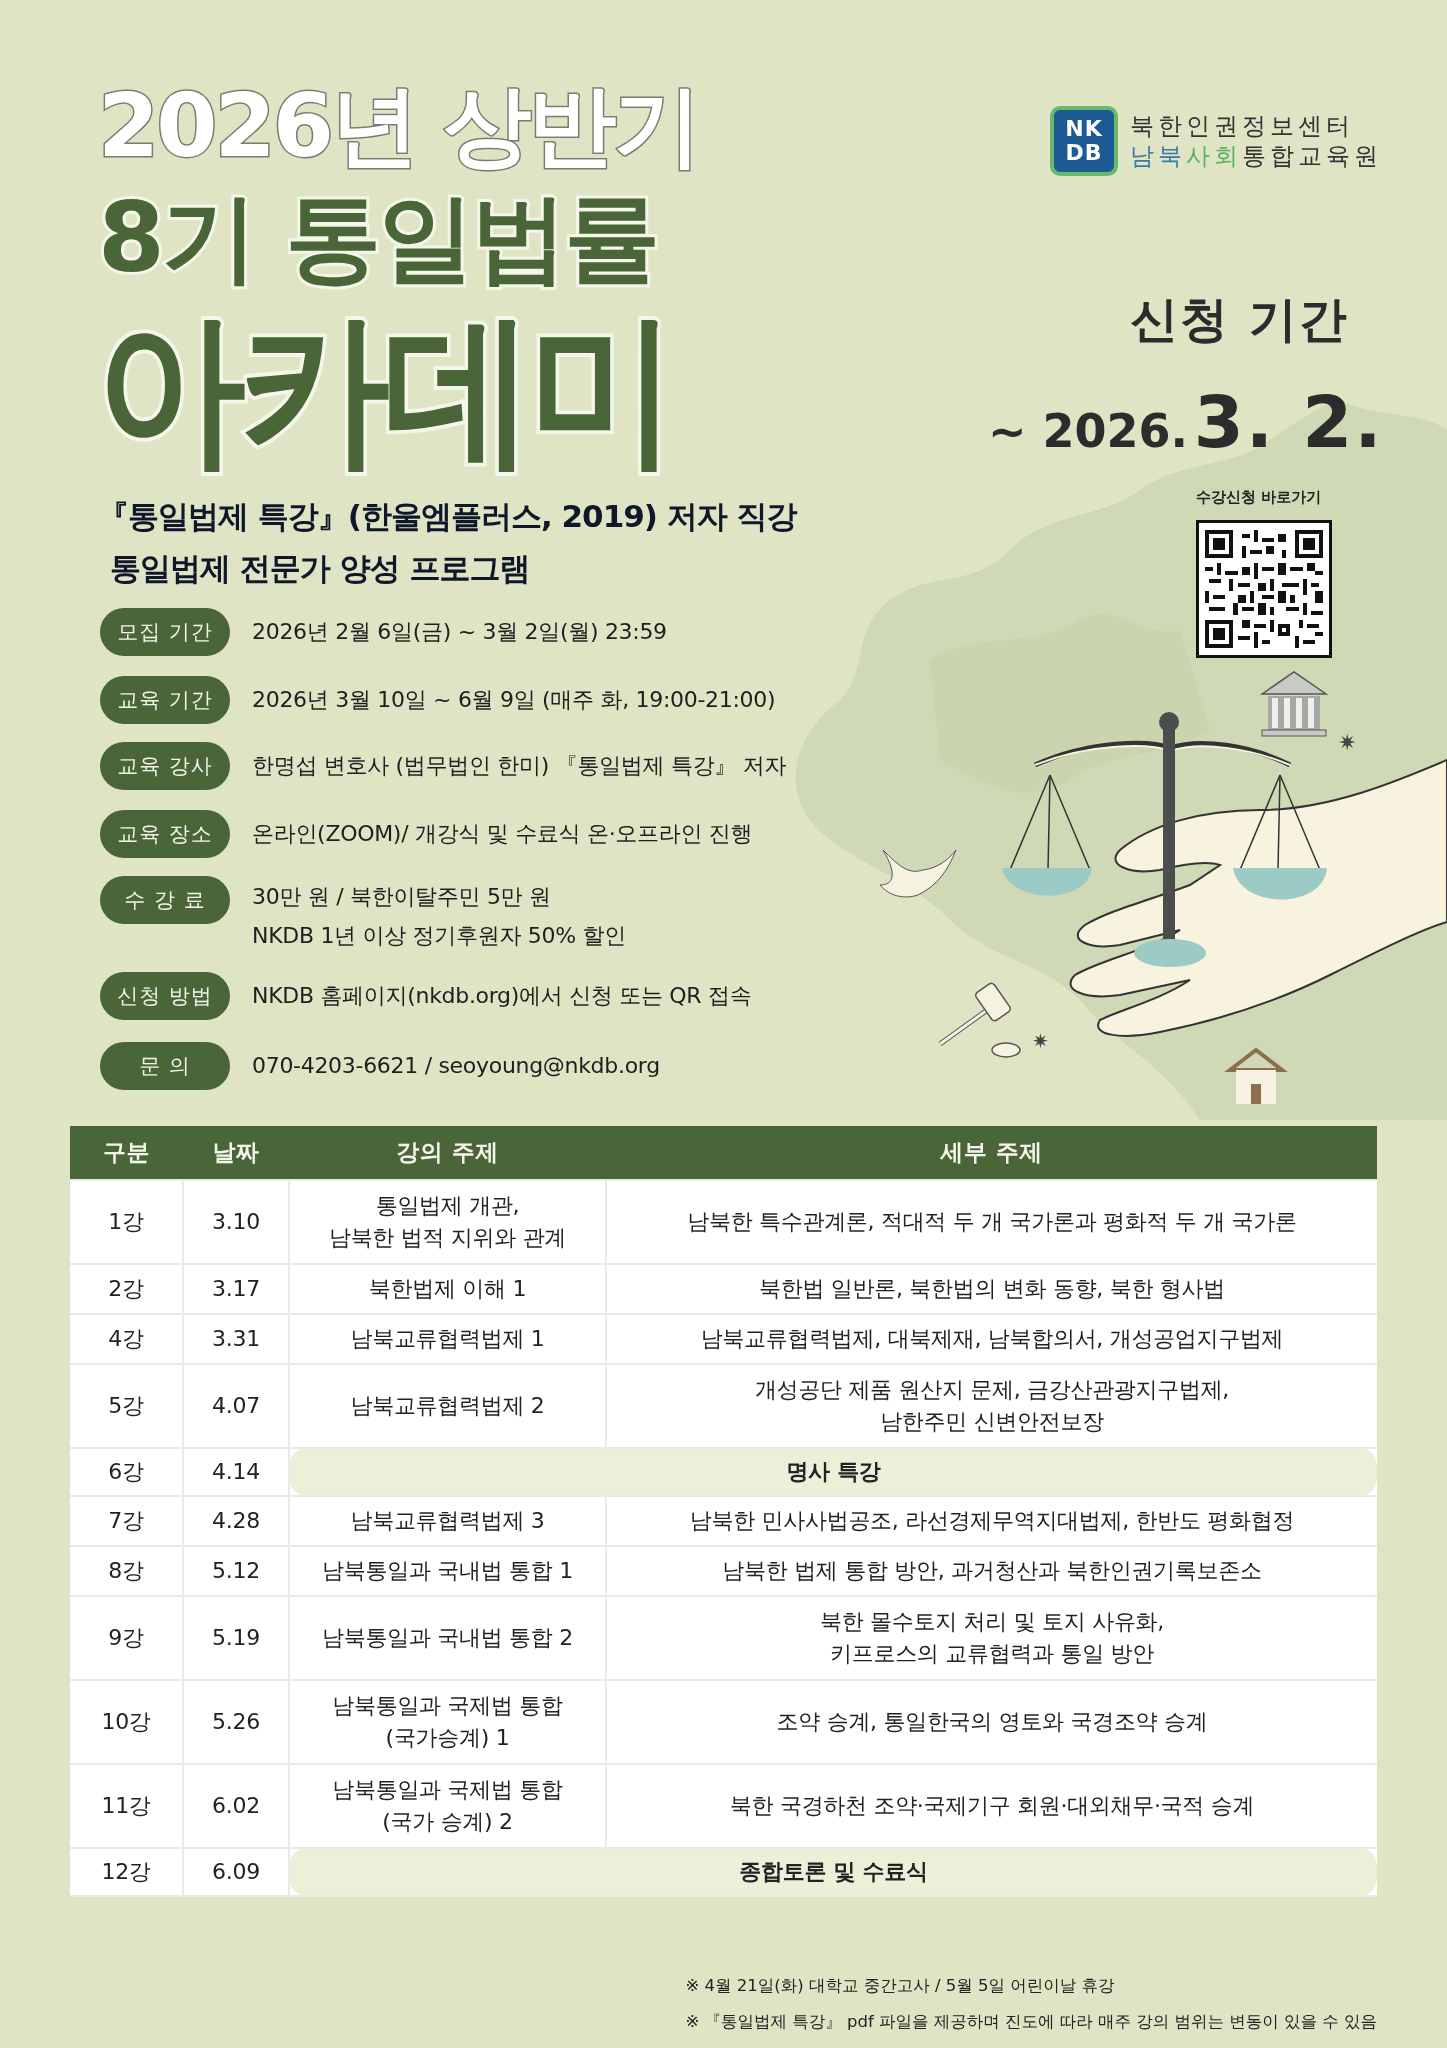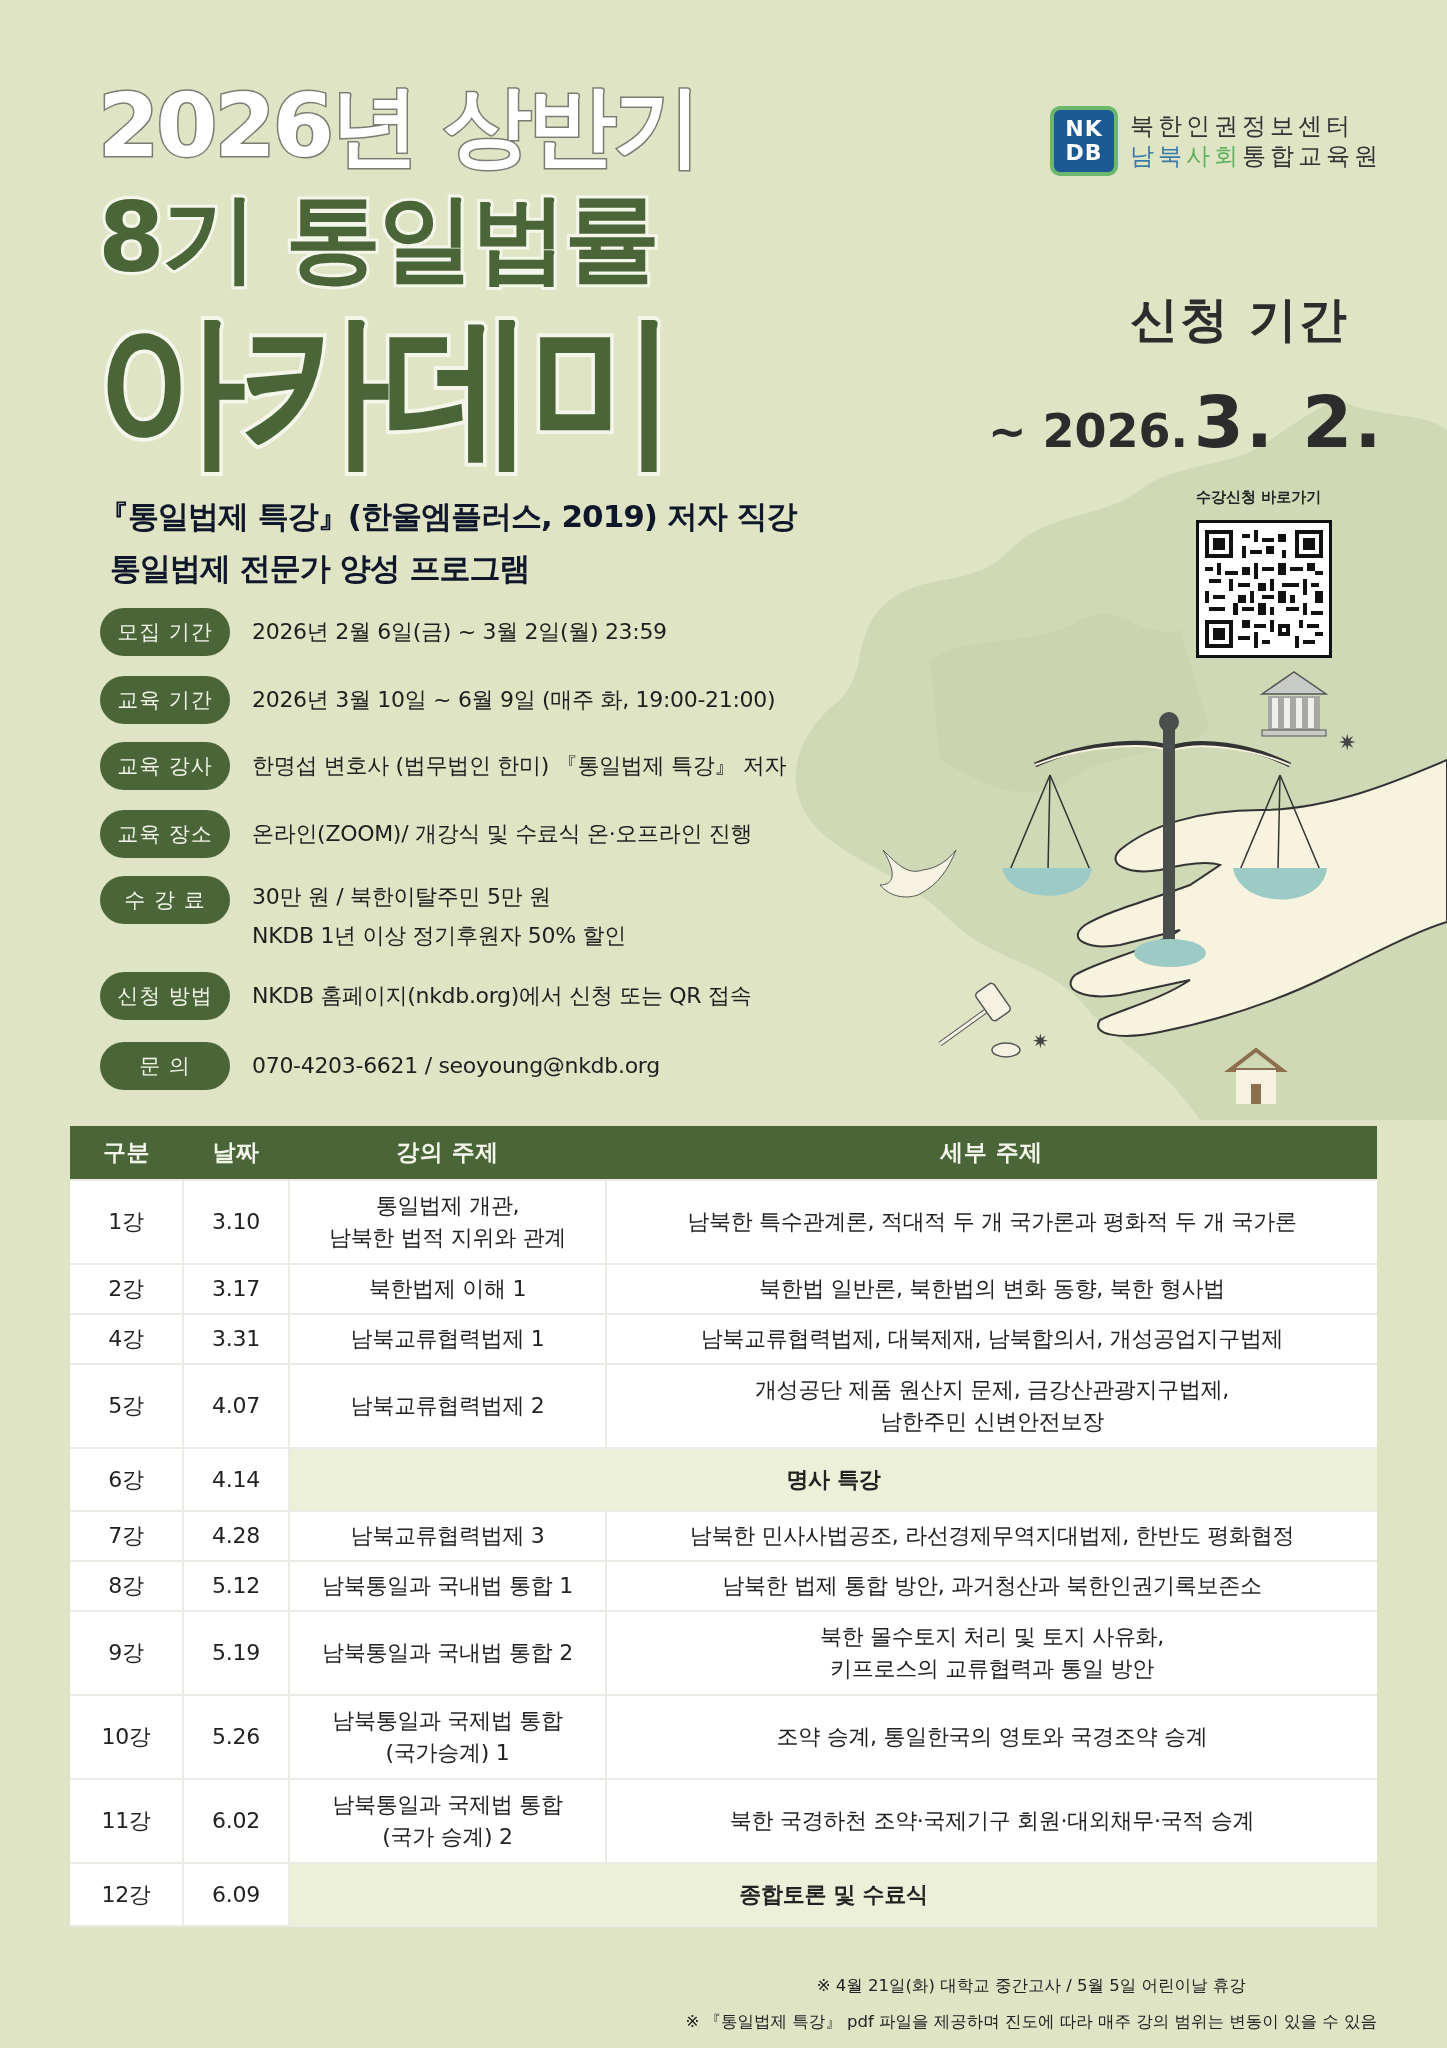--- a/index.html
+++ b/index.html
@@ -100,23 +100,23 @@
   }
   tbody td {
     border: 2px solid #e9ebe4; text-align: center; font-size: 22px; color: #222;
     line-height: 32px; padding: 3px 6px; letter-spacing: -0.3px;
   }
   tbody td:first-child { border-left: none; }
   tbody td:last-child { border-right: none; }
   td.special { background: #ecf0d8; font-weight: bold; }
   tr.h2 td { height: 84px; }
   tr.h1 td { height: 50px; }
-  tr.h1s td { height: 63px; }
-
-  .notes { position: absolute; right: 70px; top: 1968px; text-align: center; font-size: 16.5px; color: #222; line-height: 36px; z-index: 2; margin-left: 12px; }
+  tr.h1s td { height: 48px; border-radius: 18px; }
+
+  .notes { position: absolute; right: 70px; top: 1968px; text-align: left; font-size: 16.5px; color: #222; line-height: 36px; z-index: 2; margin-left: 12px; }
 </style>
 </head>
 <body>
 
 <div class="poster">
 
   <svg class="map-bg" viewBox="0 0 667 720">
     <path d="M560 0 C600 20 640 10 667 30 L667 720 L420 720 C380 660 330 640 300 600 C260 560 210 560 170 520 C120 470 60 460 30 420 C0 380 20 330 60 300 C90 270 70 230 110 200 C150 170 190 190 230 150 C270 110 320 120 360 90 C400 60 450 70 490 40 C520 20 540 5 560 0 Z" fill="#cfd9b6"></path>
     <path d="M150 260 C200 230 250 250 300 220 C340 200 360 240 400 230 L430 330 C380 360 330 350 290 380 C240 410 200 380 160 360 Z" fill="#c6d2ac" opacity="0.6"></path>
   </svg>

